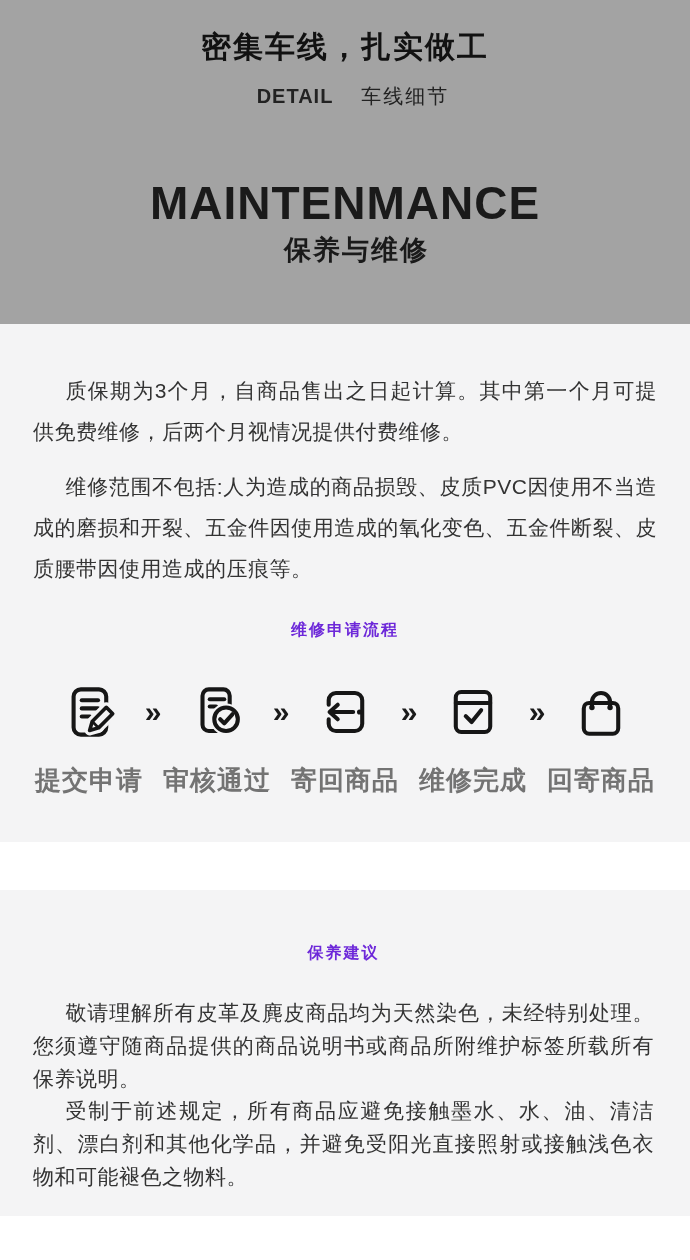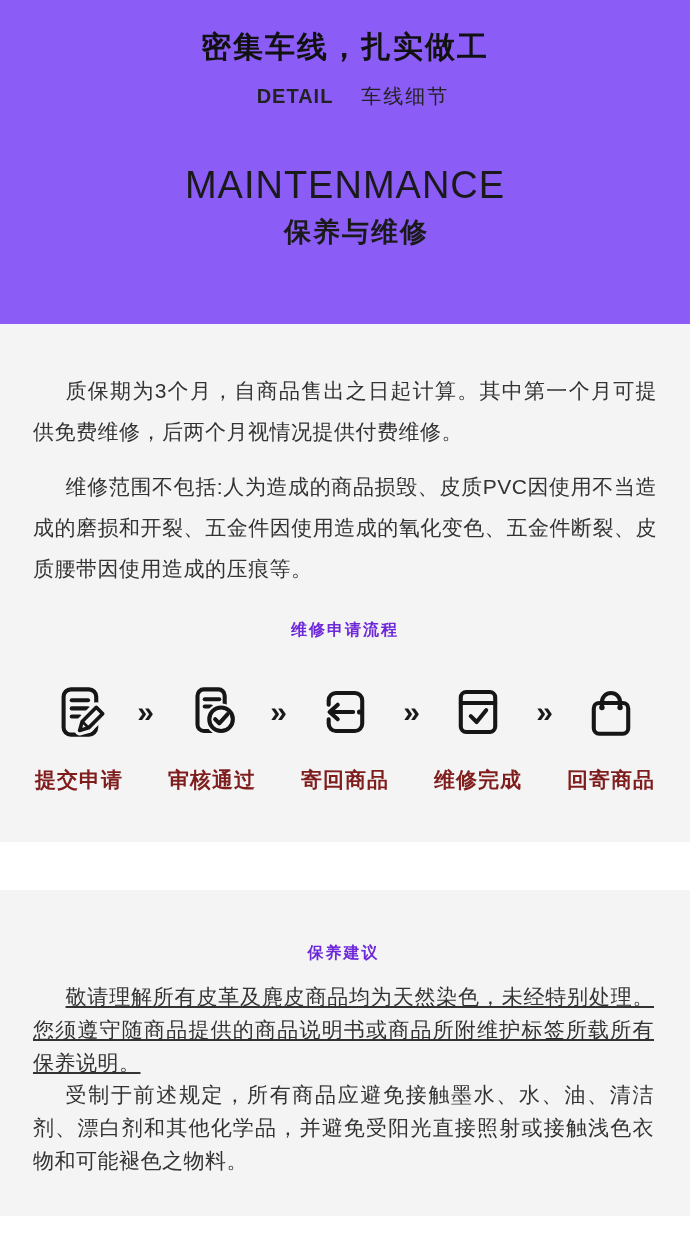--- a/index.html
+++ b/index.html
@@ -5,44 +5,44 @@
   * { margin: 0; padding: 0; box-sizing: border-box; }
   html, body { background: #ffffff; }
   body {
     width: 690px;
     font-family: "Liberation Sans", "DejaVu Sans", sans-serif;
     color: #333333;
   }
   .page { width: 690px; min-height: 1260px; background: #ffffff; }
 
   
-  .top-section { height: 324px; background: #8b5cf6; text-align: center; overflow: hidden; }
+  .top-section { height: 324px; background: #a3a3a3; text-align: center; overflow: hidden; }
   .detail-title {
     margin-top: 27px;
     font-size: 30px;
     font-weight: 700;
     color: #111111;
     letter-spacing: 2px;
   }
   .detail-subtitle {
     margin-top: 15px;
     display: flex;
     justify-content: center;
     align-items: baseline;
     gap: 28px;
     font-size: 20px;
     color: #222222;
     padding-left: 16px;
   }
   .detail-subtitle .en { font-weight: 700; letter-spacing: 1px; }
   .detail-subtitle .cn { font-weight: 400; letter-spacing: 2px; }
   .maint-title-en {
-    margin-top: 53px;
-    font-size: 38px;
-    font-weight: 400;
+    margin-top: 71px;
+    font-size: 46px;
+    font-weight: 700;
     color: #1a1a1a;
     letter-spacing: 1px;
     line-height: 44px;
   }
   .maint-title-cn {
     margin-top: 9px;
     font-size: 27px;
     font-weight: 600;
     color: #1a1a1a;
     letter-spacing: 2px;
@@ -78,40 +78,40 @@
     display: flex;
     justify-content: space-between;
     align-items: flex-start;
     padding: 0 2px;
   }
   .step { display: flex; flex-direction: column; align-items: center; }
   .step .icon { width: 58px; height: 58px; display: block; }
   .step .icon svg { width: 58px; height: 58px; display: block; }
   .step-label {
     margin-top: 26px;
-    font-size: 21px;
-    font-weight: 700;
-    color: #7f1d1d;
+    font-size: 26px;
+    font-weight: 700;
+    color: #737373;
     letter-spacing: 1px;
     line-height: 26px;
     white-space: nowrap;
   }
   .chev {
     line-height: 58px;
     font-size: 30px;
     font-weight: 700;
     color: #1a1a1a;
     user-select: none;
   }
 
   
   .white-gap { height: 48px; background: #ffffff; }
   .section-care { height: 326px; padding: 48px 36px 0 33px; overflow: hidden; }
   .section-care .section-heading { margin-top: 0; }
-  .section-care .para:first-of-type { margin-top: 12px; text-decoration: underline; }
+  .section-care .para:first-of-type { margin-top: 28px; }
   .section-care .para + .para { margin-top: 0; font-family: Liberation Serif, serif; }
   .para-tight { line-height: 33px; }
   .bottom-spacer { height: 44px; background: #ffffff; }
 
   .stroke { fill: none; stroke: #161616; stroke-width: 4.5; stroke-linecap: round; stroke-linejoin: round; }
 </style>
 </head>
 <body>
 
 <div class="page">

